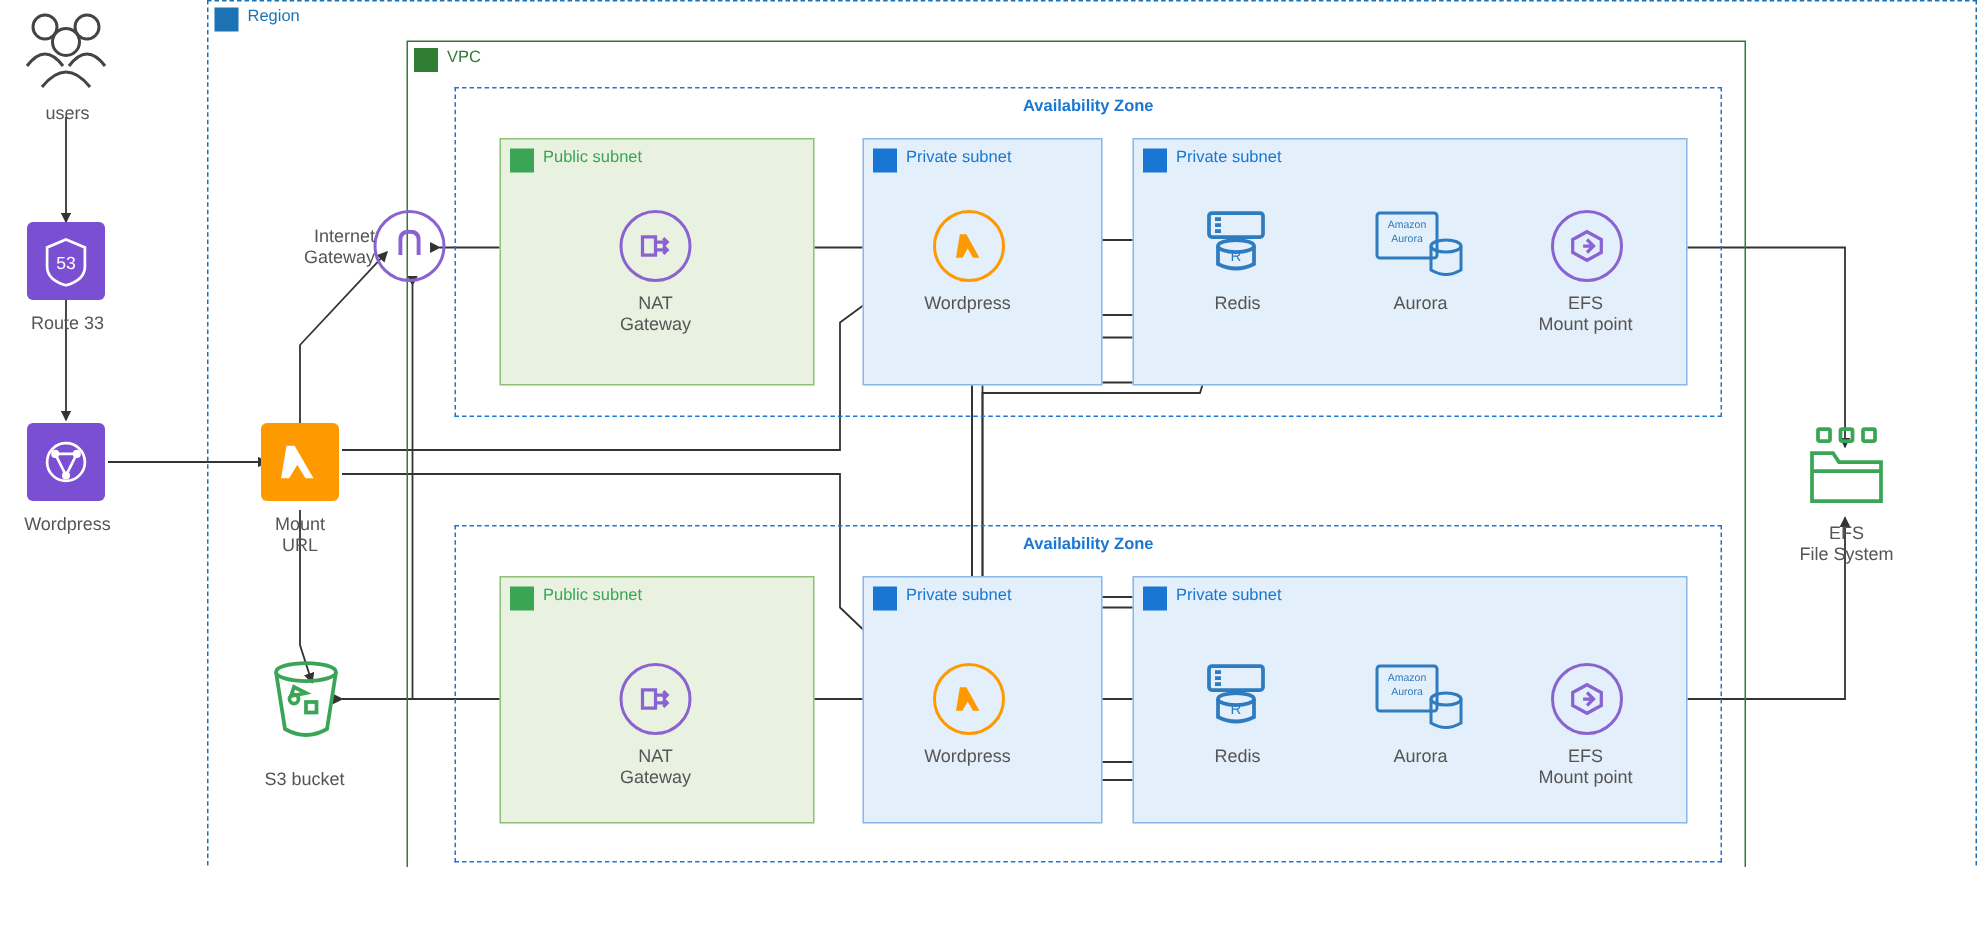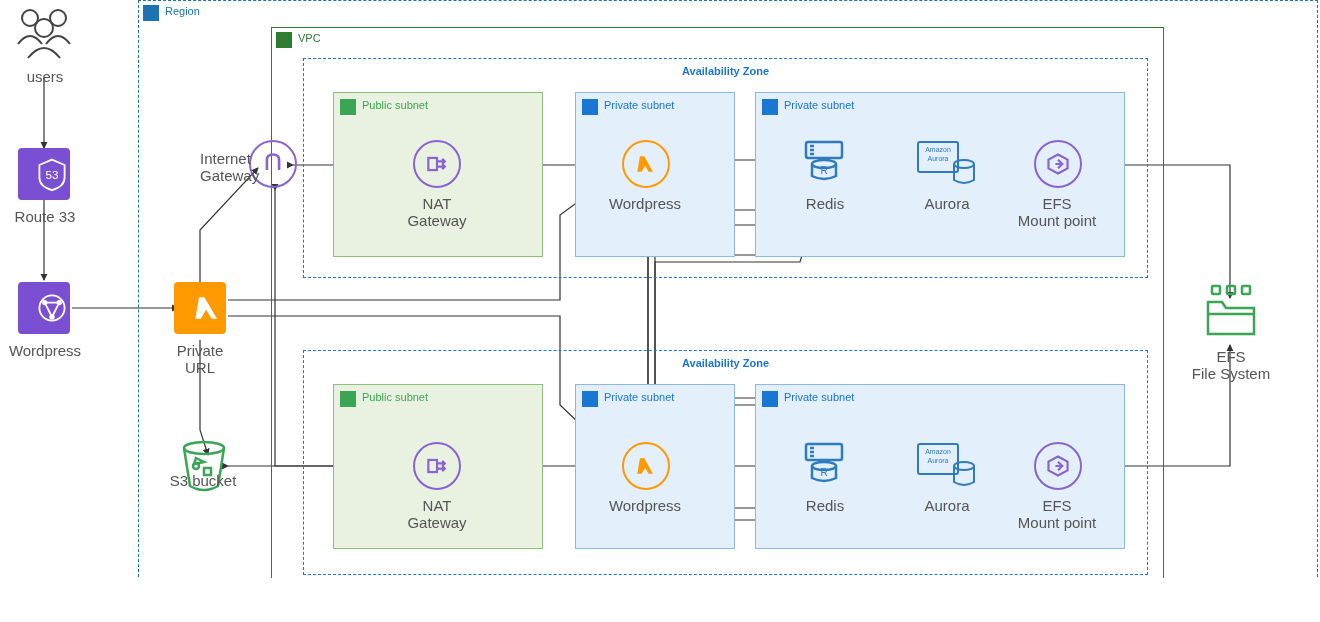--- a/index.html
+++ b/index.html
@@ -3,23 +3,23 @@
 <meta charset="utf-8">
 <style>
   html,body{margin:0;padding:0;background:#fff;font-family:Arial,Helvetica,sans-serif;font-size:10px;color:#333}
   .stage{position:relative;width:1320px;height:578px}
   svg.connectors{position:absolute;left:0;top:0;width:1320px;height:622px;pointer-events:none}
   .box{position:absolute;box-sizing:border-box}
   .dashed{border:1.5px dashed}
   .solid{border:1px solid}
   .smalltag{position:absolute;font-size:11px}
   .badge{position:absolute;width:16px;height:16px;box-sizing:border-box}
-  .node-lbl{position:absolute;font-size:15px;color:#555;text-align:center;width:90px}
+  .node-lbl{position:absolute;font-size:12px;color:#555;text-align:center;width:90px}
   .circle{position:absolute;border-radius:50%;box-sizing:border-box;display:flex;align-items:center;justify-content:center}
-  .square{position:absolute;box-sizing:border-box;display:flex;align-items:center;justify-content:flex-end}
+  .square{position:absolute;box-sizing:border-box;display:flex;align-items:center;justify-content:center}
 </style>
 </head>
 <body>
 
 <div class="stage">
 
   <svg class="connectors">
     <defs>
       <marker id="ah" viewBox="0 0 8 8" refX="7" refY="4" markerWidth="6" markerHeight="6" orient="auto">
         <path d="M0 0 L8 4 L0 8 Z" fill="#333"></path>
@@ -156,35 +156,35 @@
     </g>
       </svg>
   </div>
   <div class="node-lbl" style="left:0px;top:342px">Wordpress</div>
 
   <div class="square" style="left:174px;top:282px;width:52px;height:52px;background:#ff9900;border-radius:4px">
     <svg viewBox="0 0 40 40" width="36" height="36">
         <path d="M10 8 L16 8 L30 32 L24 32 L18 22 L12 32 L6 32 Z" fill="#fff"></path>
       </svg>
   </div>
-  <div class="node-lbl" style="left:155px;top:342px;white-space:pre-line">Private
+  <div class="node-lbl" style="left:155px;top:342px;white-space:pre-line">Mount
 URL</div>
 
   <div class="box" style="left:180px;top:440px;width:48px;height:52px">
     <svg viewBox="0 0 48 52">
         <g fill="none" stroke="#3aa655" stroke-width="2.5">
       <ellipse cx="24" cy="8" rx="20" ry="6"></ellipse>
       <path d="M4 8 L10 46 Q24 54 38 46 L44 8"></path>
       <circle cx="16" cy="26" r="3"></circle>
           <rect x="24" y="28" width="7" height="7"></rect>
           <path d="M16 18 L24 22 L14 24 Z"></path>
     </g>
       </svg>
   </div>
-  <div class="node-lbl" style="left:158px;top:472px">S3 bucket</div>
+  <div class="node-lbl" style="left:158px;top:512px">S3 bucket</div>
 
   <div class="circle" style="left:249px;top:140px;width:48px;height:48px;border:2.5px solid #8a63d2">
     <svg viewBox="0 0 30 30" width="26" height="26">
         <path d="M8 22 L8 10 Q8 4 15 4 Q22 4 22 10 L22 22" fill="none" stroke="#8a63d2" stroke-width="3"></path>
       </svg>
   </div>
   <div class="node-lbl" style="left:200px;top:150px;width:50px;white-space:pre-line;text-align:right">Internet
 Gateway</div>
 
   <div class="circle" style="left:413px;top:140px;width:48px;height:48px;border:2.5px solid #8a63d2">

